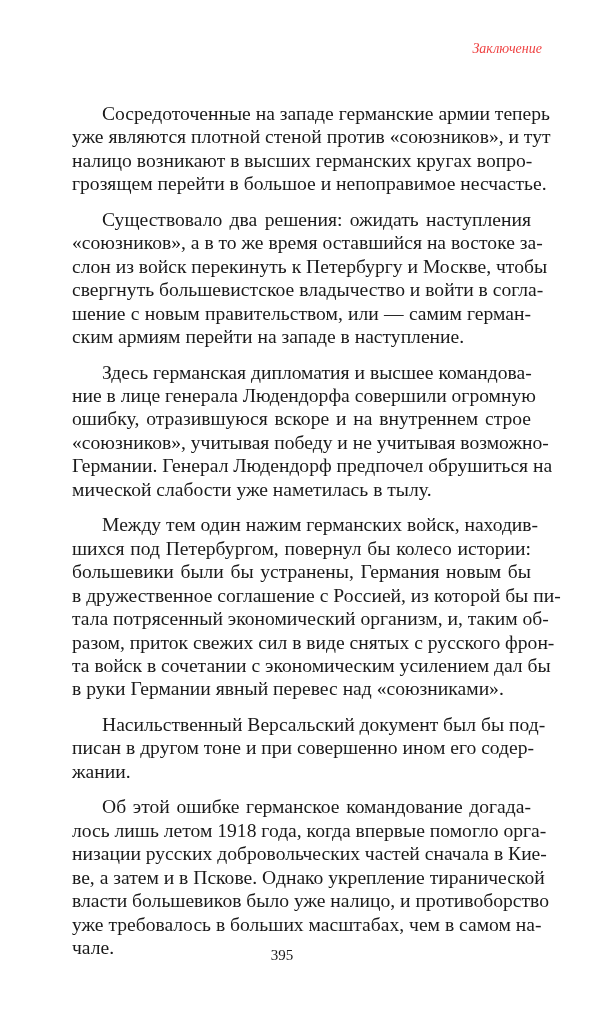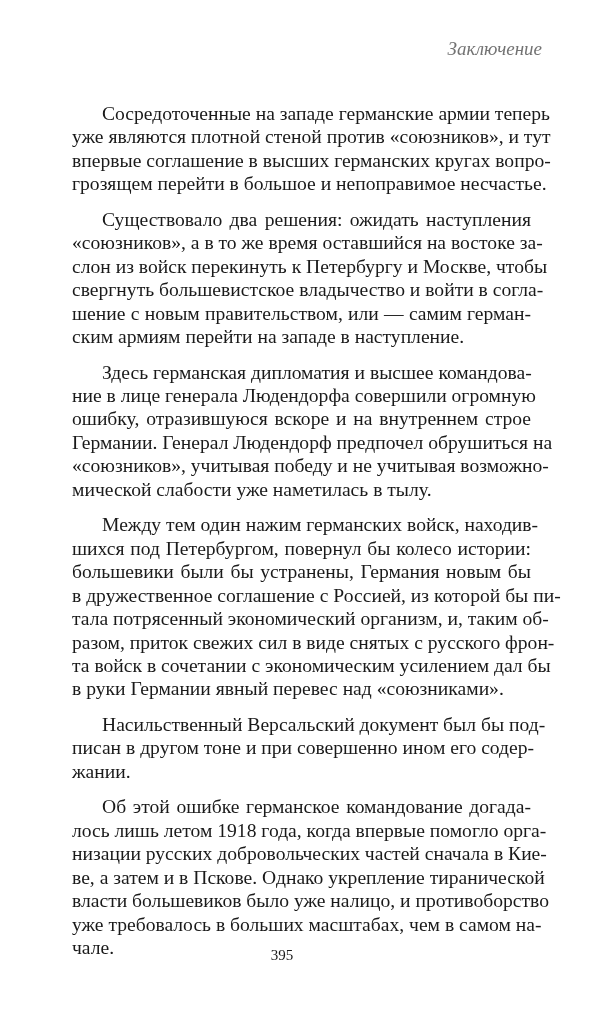--- a/index.html
+++ b/index.html
@@ -13,23 +13,23 @@
       position: relative;
       overflow: hidden;
       font-family: "Liberation Serif", "DejaVu Serif", serif;
       color: #1a1a1a;
     }
     .running-head {
       position: absolute;
       top: 40px;
       right: 58px;
       font-style: italic;
-      font-size: 19px;
+      font-size: 14px;
       line-height: 18px;
-      color: #737373;
+      color: #ef4444;
     }
     .text-block {
       position: absolute;
       top: 90px;
       left: 60px;
       width: 483px;
     }
     .para {
       margin: 12px;
       font-size: 19.6px;
@@ -64,37 +64,37 @@
 </head>
 <body>
 
 <div>
   <div class="running-head">Заключение</div>
 
   <div class="text-block">
     <p class="para">
       <span class="line first">Сосредоточенные на западе германские армии теперь</span>
       <span class="line">уже являются плотной стеной против «союзников», и тут</span>
-      <span class="line">впервые соглашение в высших германских кругах вопро-</span>
+      <span class="line">налицо возникают в высших германских кругах вопро-</span>
       <span class="line">грозящем перейти в большое и непоправимое несчастье.</span>
     </p>
     <p class="para">
       <span class="line first">Существовало два решения: ожидать наступления</span>
       <span class="line">«союзников», а в то же время оставшийся на востоке за-</span>
       <span class="line">слон из войск перекинуть к Петербургу и Москве, чтобы</span>
       <span class="line">свергнуть большевистское владычество и войти в согла-</span>
       <span class="line">шение с новым правительством, или — самим герман-</span>
       <span class="line last">ским армиям перейти на западе в наступление.</span>
     </p>
     <p class="para">
       <span class="line first">Здесь германская дипломатия и высшее командова-</span>
       <span class="line">ние в лице генерала Людендорфа совершили огромную</span>
       <span class="line">ошибку, отразившуюся вскоре и на внутреннем строе</span>
+      <span class="line">«союзников», учитывая победу и не учитывая возможно-</span>
       <span class="line">Германии. Генерал Людендорф предпочел обрушиться на</span>
-      <span class="line">«союзников», учитывая победу и не учитывая возможно-</span>
       <span class="line last">мической слабости уже наметилась в тылу.</span>
     </p>
     <p class="para">
       <span class="line first">Между тем один нажим германских войск, находив-</span>
       <span class="line">шихся под Петербургом, повернул бы колесо истории:</span>
       <span class="line">большевики были бы устранены, Германия новым бы</span>
       <span class="line">в дружественное соглашение с Россией, из которой бы пи-</span>
       <span class="line">тала потрясенный экономический организм, и, таким об-</span>
       <span class="line">разом, приток свежих сил в виде снятых с русского фрон-</span>
       <span class="line">та войск в сочетании с экономическим усилением дал бы</span>

